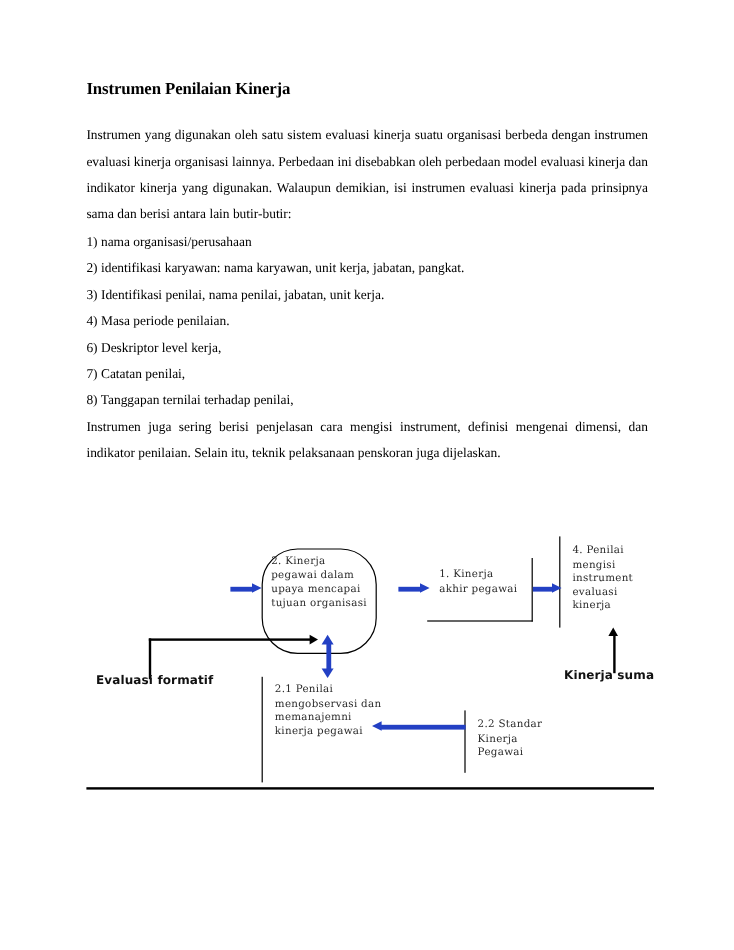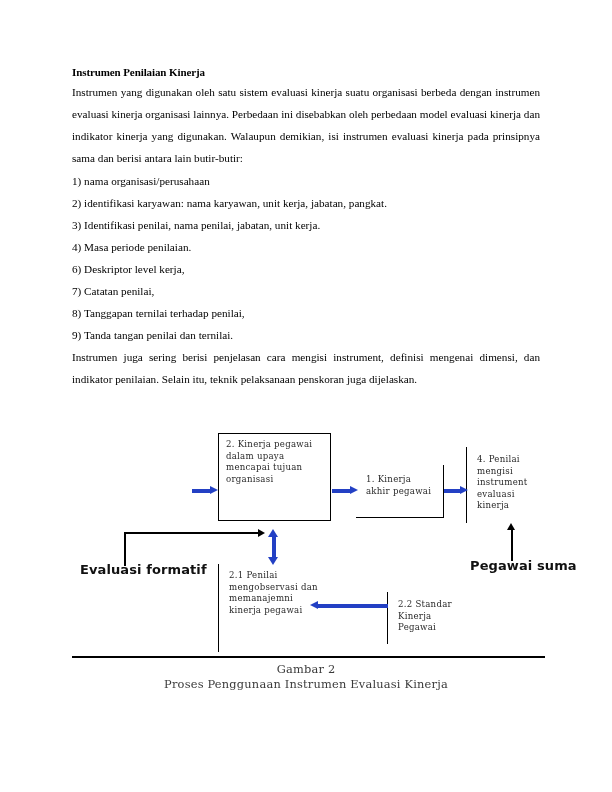--- a/index.html
+++ b/index.html
@@ -15,23 +15,23 @@
     position:absolute;
     left:0;top:0;width:612px;height:792px;
   }
   
   .text-block{
     position:absolute;
     left:72px;top:66px;width:468px;
   }
   .doc-heading{
     font-weight:bold;
-    font-size:11px;
+    font-size:14px;
     letter-spacing:-0.1px;
-    margin:0 0 1px 0;
+    margin:0 0 18px 0;
     line-height:1.25;
   }
   .para{
     font-size:11.2px;
     line-height:22px;
     text-align:justify;
     margin:0 0 1px 0;
   }
   .para.last{margin-bottom:2px;}
   .list-item{
@@ -53,21 +53,21 @@
     line-height:11.6px;
     color:#2a2a2a;
     letter-spacing:0.25px;
     padding:5px 6px 4px 7px;
   }
   .bx-full{border:1.4px solid #000;}
   .bx-br{border-right:1.4px solid #000;border-bottom:1.4px solid #000;}
   .bx-l{border-left:1.4px solid #000;}
   
   #box1{left:78px;top:30px;width:113px;height:73px;padding-top:10px;}
-  #box2{left:218px;top:8px;width:113px;height:88px;}
+  #box2{left:218px;top:32px;width:96px;height:88px;border-radius:30px;}
   #box3{left:356px;top:40px;width:88px;height:53px;padding-top:9px;padding-left:10px;}
   #box4{left:466px;top:22px;width:86px;height:76px;padding-left:10px;padding-top:7px;}
   #box21{left:218px;top:139px;width:113px;height:88px;padding-left:10px;padding-top:6px;}
   #box22{left:387px;top:167px;width:90px;height:52px;padding-left:10px;padding-top:7px;}
 
   
   .arrow-h{
     position:absolute;height:9px;
   }
   .arrow-h .shaft{
@@ -106,21 +106,21 @@
   }
   .blk-head-up{
     position:absolute;width:0;height:0;
     border-left:4px solid transparent;border-right:4px solid transparent;
     border-bottom:7px solid #000;
   }
   
   .fig-label{
     position:absolute;
     font-family:"DejaVu Sans", sans-serif;
-    font-size:13px;
+    font-size:10px;
     font-weight:bold;
     color:#111;
     letter-spacing:0.1px;
     white-space:nowrap;
   }
   #lbl-formatif{left:80px;top:137px;}
   #lbl-suma{left:470px;top:133px;}
   
   .fig-rule{
     position:absolute;left:72px;top:231px;width:473px;height:1.6px;background:#000;
@@ -144,21 +144,20 @@
 
     <p class="para">Instrumen yang digunakan oleh satu sistem evaluasi kinerja suatu organisasi berbeda dengan instrumen evaluasi kinerja organisasi lainnya. Perbedaan ini disebabkan oleh perbedaan model evaluasi kinerja dan indikator kinerja yang digunakan. Walaupun demikian, isi instrumen evaluasi kinerja pada prinsipnya sama dan berisi antara lain butir-butir:</p>
 
     <p class="list-item">1) nama organisasi/perusahaan</p>
     <p class="list-item">2) identifikasi karyawan: nama karyawan, unit kerja, jabatan, pangkat.</p>
     <p class="list-item">3) Identifikasi penilai, nama penilai, jabatan, unit kerja.</p>
     <p class="list-item">4) Masa periode penilaian.</p>
     <p class="list-item">6) Deskriptor level kerja,</p>
     <p class="list-item">7) Catatan penilai,</p>
     <p class="list-item">8) Tanggapan ternilai terhadap penilai,</p>
-    <p class="list-item">9) Tanda tangan penilai dan ternilai.</p>
 
     <p class="para last">Instrumen juga sering berisi penjelasan cara mengisi instrument, definisi mengenai dimensi, dan indikator penilaian. Selain itu, teknik pelaksanaan penskoran juga dijelaskan.</p>
   </div>
 
   <div class="figure">
 
 
     <div class="fig-box bx-full" id="box2">2. Kinerja pegawai dalam upaya mencapai tujuan organisasi</div>
 
     <div class="fig-box bx-br" id="box3">1. Kinerja akhir pegawai</div>
@@ -196,22 +195,18 @@
     </div>
 
     <div class="blk-v" style="left:124px;top:107px;height:34px;"></div>
     <div class="blk-h" style="left:124px;top:107px;width:138px;"></div>
     <div class="blk-head-right" style="left:258px;top:104px;"></div>
 
     <div class="blk-v" style="left:511px;top:104px;height:32px;"></div>
     <div class="blk-head-up" style="left:507px;top:98px;"></div>
 
     <div class="fig-label" id="lbl-formatif">Evaluasi formatif</div>
-    <div class="fig-label" id="lbl-suma">Pegawai suma</div>
+    <div class="fig-label" id="lbl-suma">Kinerja suma</div>
 
     <div class="fig-rule"></div>
-    <div class="caption">
-      <div class="cap1">Gambar 2</div>
-      <div class="cap2">Proses Penggunaan Instrumen Evaluasi Kinerja</div>
-    </div>
 
   </div>
 </div>
 
 </body></html>

